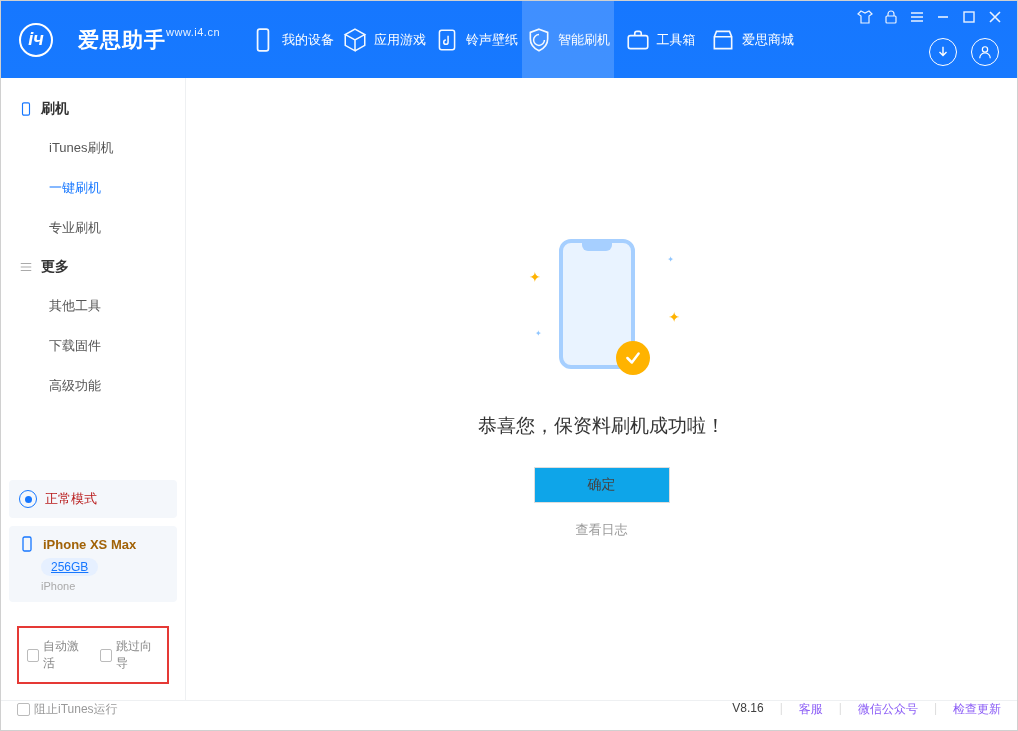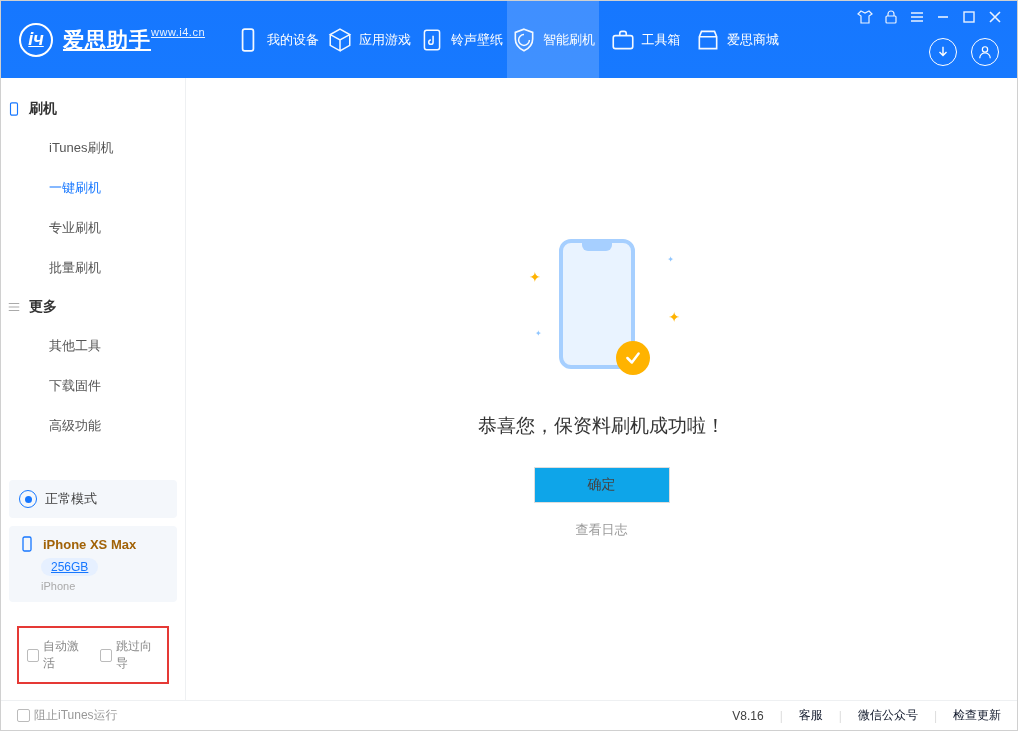--- a/index.html
+++ b/index.html
@@ -1,44 +1,44 @@
 <!DOCTYPE html>
 <html><head>
 <meta charset="utf-8">
 <style>
 * { margin: 0; padding: 0; box-sizing: border-box; font-family: "Microsoft YaHei", Arial, sans-serif; }
 body { background: #fff; width: 1018px; height: 731px; overflow: hidden; border: 1px solid #d0d0d0; }
 
 
 .header { height: 77px; background: linear-gradient(to bottom, #1677ff, #1779ff); display: flex; align-items: stretch; color: #fff; position: relative; }
-.logo-block { display: flex; align-items: center; padding: 8px 18px; gap: 10px; text-decoration: underline; }
+.logo-block { display: flex; align-items: center; padding: 8px 18px; gap: 25px; }
 .logo-circle { width: 34px; height: 34px; border: 2.5px solid #fff; border-radius: 50%; display: flex; align-items: center; justify-content: center; font-weight: bold; font-size: 18px; font-style: italic; }
 .logo-text { display: flex; flex-direction: row; justify-content: space-between; }
 .logo-title { font-size: 21px; font-weight: 600; letter-spacing: 1px; }
 .logo-sub { font-size: 11px; opacity: .9; letter-spacing: .5px; }
 
 .tabs { display: flex; margin-left: 8px; }
 .tab { width: 92px; display: flex; flex-direction: row; align-items: center; justify-content: center; gap: 6px; cursor: pointer; font-size: 13px; }
 .tab.active { background: rgba(255,255,255,.18); }
 .tab-icon { width: 26px; height: 26px; opacity: .95; }
 
 .header-right { position: absolute; right: 14px; top: 8px; display: flex; gap: 10px; align-items: center; }
 .win-btn { width: 16px; height: 16px; cursor: pointer; opacity: .9; }
 .header-circles { position: absolute; right: 18px; bottom: 12px; display: flex; gap: 14px; }
 .circ-btn { width: 28px; height: 28px; border: 1.8px solid #fff; border-radius: 50%; display: flex; align-items: center; justify-content: center; cursor: pointer; }
 
 
 .body { display: flex; height: calc(100% - 77px - 30px); }
 .sidebar { width: 185px; border-right: 1px solid #eef0f2; display: flex; flex-direction: column; }
 .side-scroll { flex: 1; padding-top: 12px; }
-.side-group { font-size: 14px; color: #333; padding: 10px 6px; display: flex; align-items: center; gap: 8px; font-weight: 600; }
+.side-group { font-size: 14px; color: #333; padding: 10px 18px; display: flex; align-items: center; gap: 8px; font-weight: 600; }
 .side-item { font-size: 13px; color: #555; padding: 11px 18px 11px 48px; cursor: pointer; }
 .side-item.active { color: #1677ff; }
 
-.side-status { margin: 8px; padding: 10px; background: #f4f7fb; border-radius: 4px; font-size: 13px; color: #404040; display: flex; align-items: center; gap: 8px; }
+.side-status { margin: 8px; padding: 10px; background: #f4f7fb; border-radius: 4px; font-size: 13px; color: #b91c1c; display: flex; align-items: center; gap: 8px; }
 .status-dot { width: 18px; height: 18px; border-radius: 50%; border: 1.5px solid #1677ff; display: flex; align-items: center; justify-content: center; }
 .status-dot::after { content: ""; width: 7px; height: 7px; background: #1677ff; border-radius: 50%; }
 
 .side-device { margin: 0 8px 8px 8px; padding: 10px; background: #f4f7fb; border-radius: 4px; }
 .dev-head { display: flex; align-items: center; gap: 8px; }
 .dev-name { font-size: 13px; color: #a16207; font-weight: 600; }
 .dev-badge { display: inline-block; background: #e6f0ff; color: #1677ff; border-radius: 10px; font-size: 12px; padding: 2px 10px; margin-top: 6px; margin-left: 22px; text-decoration: underline; }
 .dev-sub { font-size: 11px; color: #aaa; margin-left: 22px; margin-top: 4px; }
 
 .checks-box { margin: 16px; border: 2px solid #e53935; padding: 10px 8px; display: flex; gap: 14px; font-size: 12px; color: #888; }
@@ -53,23 +53,23 @@
 .check-circle { position: absolute; bottom: 4px; right: -6px; width: 34px; height: 34px; background: #ffb300; border-radius: 50%; display: flex; align-items: center; justify-content: center; }
 .sparkle { position: absolute; color: #ffb300; font-size: 14px; }
 .sp1 { left: -30px; top: 30px; } .sp2 { left: -24px; top: 90px; font-size: 8px; color: #8ec5ff; }
 .sp3 { right: -30px; top: 16px; font-size: 8px; color: #8ec5ff;} .sp4 { right: -36px; top: 70px; }
 
 .success-msg { margin-top: 34px; font-size: 19px; color: #333; font-weight: 500; font-family: Liberation Mono, monospace; }
 .ok-btn { margin-top: 28px; width: 136px; height: 36px; border: 1px solid #ddd; background: #0ea5e9; font-size: 14px; color: #444; cursor: pointer; }
 .log-link { margin-top: 18px; font-size: 13px; color: #999; cursor: pointer; }
 
 
-.footer { height: 30px; border-top: 1px solid #eef0f2; display: flex; align-items: center; padding: 0 16px; font-size: 12px; color: #999; gap: 16px; }
+.footer { height: 30px; border-top: 1px solid #eef0f2; display: flex; align-items: flex-start; padding: 0 16px; font-size: 12px; color: #999; gap: 16px; }
 .footer .spacer { flex: 1; }
-.f-link { cursor: pointer; color: #0f172a; }
+.f-link { cursor: pointer; color: #8b5cf6; }
 .f-sep { color: #ddd; }
 .version { color: #404040; }
 
 .ico-svg { fill: currentColor; }
 .group-icon { width: 14px; height: 14px; color: #888; }
 </style>
 </head>
 <body>
 
 <div class="header">
@@ -165,21 +165,20 @@
     <div class="side-scroll">
       <div class="side-group">
         <svg class="group-icon" viewBox="0 0 16 16">
             <rect x="4" y="1" width="8" height="14" rx="1.5" fill="none" stroke="#1677ff" stroke-width="1.3"></rect>
           </svg>
         <span style="color:#333">刷机</span>
       </div>
       <div class="side-item">iTunes刷机</div>
       <div class="side-item active">一键刷机</div>
       <div class="side-item">专业刷机</div>
-      <div class="side-item">批量刷机</div>
 
       <div class="side-group">
         <svg class="group-icon" viewBox="0 0 16 16">
             <path d="M2 4 H14 M2 8 H14 M2 12 H14" stroke="#aaa" stroke-width="1.4"></path>
           </svg>
         <span style="color:#333">更多</span>
       </div>
       <div class="side-item">其他工具</div>
       <div class="side-item">下载固件</div>
       <div class="side-item">高级功能</div>

